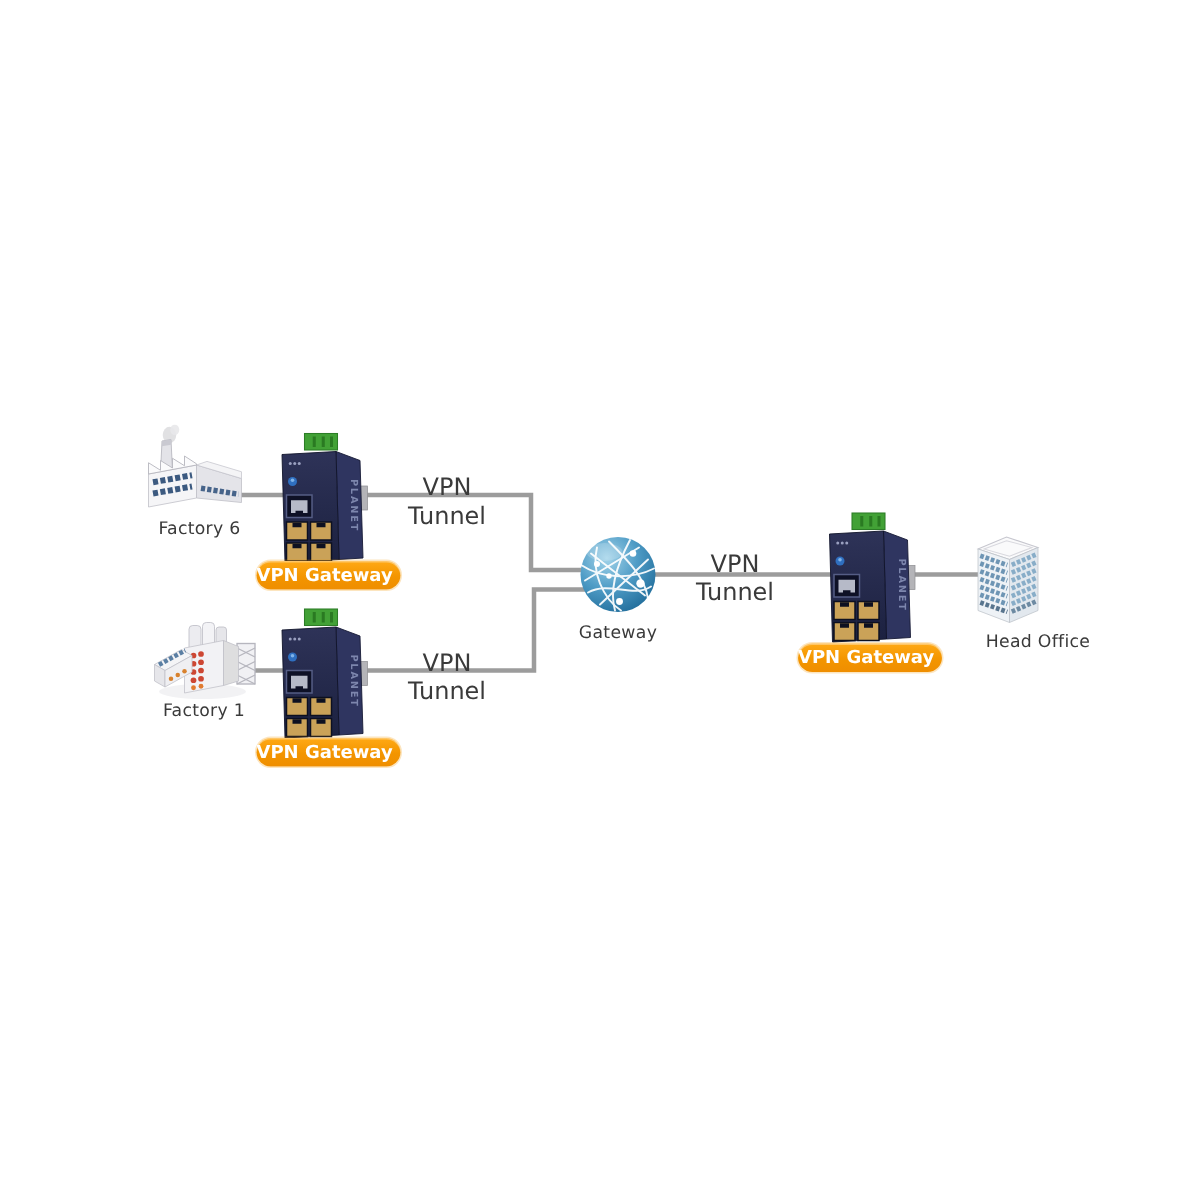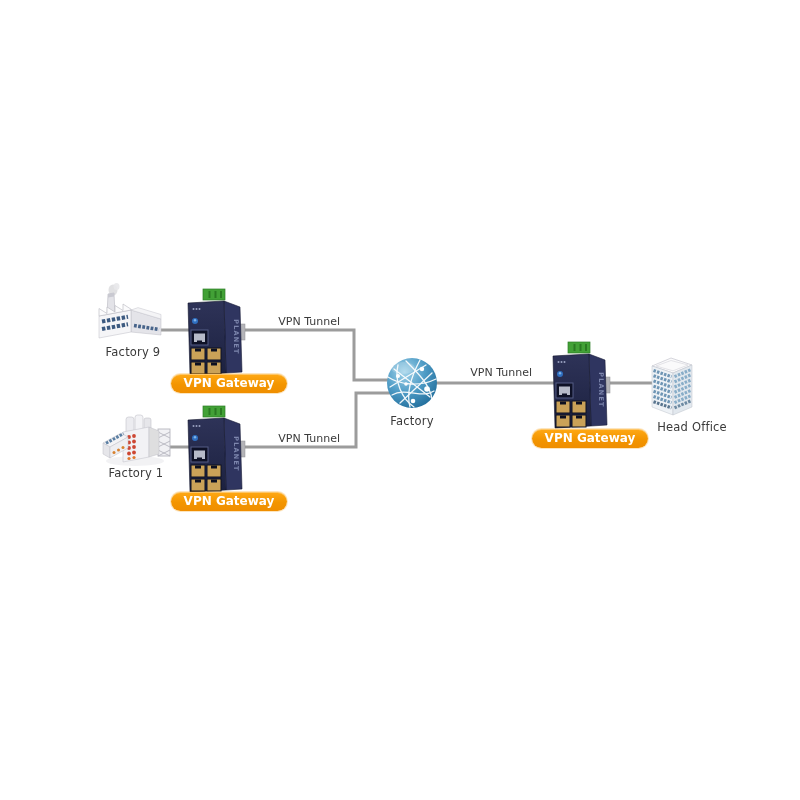--- a/index.html
+++ b/index.html
@@ -2,24 +2,24 @@
 <html><head>
 <meta charset="utf-8">
 <style>
   html,body{margin:0;padding:0;background:#ffffff;}
   #stage{position:relative;width:800px;height:800px;background:#ffffff;overflow:hidden;
          font-family:"DejaVu Sans","Liberation Sans",sans-serif;}
   #wires{position:absolute;left:0;top:0;width:800px;height:800px;z-index:1;}
   .icon{position:absolute;z-index:2;}
   .node-label{position:absolute;z-index:3;color:#3a3a3a;font-size:11.5px;text-align:center;
               letter-spacing:0.2px;}
-  .tunnel-label{position:absolute;z-index:3;color:#3a3a3a;font-size:11px;text-align:right;}
-  .badge{position:absolute;z-index:3;width:116px;height:19px;line-height:19px;border-radius:10px;
+  .tunnel-label{position:absolute;z-index:3;color:#3a3a3a;font-size:16px;text-align:center;}
+  .badge{position:absolute;z-index:3;width:96px;height:19px;line-height:19px;border-radius:10px;
          background:linear-gradient(180deg,#ffa915 0%,#f39500 55%,#ef8e00 100%);
-         color:#ffffff;font-size:12px;font-weight:bold;text-align:center;
+         color:#ffffff;font-size:12px;font-weight:bold;text-align:left;
          box-shadow:inset 0 1px 0 rgba(255,255,255,0.35), 0 0 0 1px rgba(244,150,0,0.25);}
 </style>
 </head>
 <body>
 
 <div id="stage">
 
   <svg width="0" height="0" style="position:absolute" aria-hidden="true">
     <defs>
       <linearGradient id="devFront" x1="0" y1="0" x2="0" y2="1">
@@ -46,21 +46,21 @@
     <polygon points="12,11 18,10 19,31 11,32" fill="#e3e3e8" stroke="#b9b9c1" stroke-width="0.6"></polygon>
     <polygon points="12,11 18,10 18,13.5 12,14.5" fill="#c9c9d1"></polygon>
     <polygon points="35,27 65,36 65,52 35,49" fill="#e4e4e9" stroke="#bcbcc4" stroke-width="0.5"></polygon>
     <polygon points="35,27 42,24.6 65,31.5 65,36" fill="#f4f4f6" stroke="#c4c4cc" stroke-width="0.5"></polygon>
     <polygon points="3,33 35,27 35,49 3,55" fill="#f5f5f7" stroke="#bcbcc4" stroke-width="0.5"></polygon>
     <path d="M3,33 L3,25.5 L11,30.5 L11,24 L19,29 L19,22.5 L27,27.5 L27,21 L35,26.2 L35,27 L3,33 Z" fill="#fbfbfc" stroke="#b5b5bd" stroke-width="0.6" stroke-linejoin="round"></path>
     <line x1="6" y1="38.5" x2="32" y2="33.8" stroke="#3c5a80" stroke-width="4" stroke-dasharray="3.4,1.6"></line>
     <line x1="6" y1="46" x2="32" y2="41.3" stroke="#3c5a80" stroke-width="4" stroke-dasharray="3.4,1.6"></line>
     <line x1="38" y1="42.5" x2="63" y2="46.5" stroke="#47648a" stroke-width="3.6" stroke-dasharray="2.8,1.4"></line>
   </svg>
-  <div class="node-label" style="left:93px;top:345px;width:80px">Factory 9</div>
+  <div class="node-label" style="left:93px;top:345px;width:80px">Factory 6</div>
 
   <svg class="icon" style="left:101px;top:412px" width="72" height="56" viewBox="0 0 72 56">
     <ellipse cx="34" cy="49" rx="29" ry="5" fill="#ededf0" opacity="0.7"></ellipse>
     <rect x="25" y="5" width="8" height="18" rx="2.5" fill="#ececf0" stroke="#c2c2ca" stroke-width="0.6"></rect>
     <rect x="34" y="3" width="8" height="20" rx="2.5" fill="#f3f3f6" stroke="#c2c2ca" stroke-width="0.6"></rect>
     <rect x="43" y="6" width="7" height="16" rx="2" fill="#e6e6ea" stroke="#c2c2ca" stroke-width="0.6"></rect>
     <g stroke="#b6b6be" stroke-width="0.9">
       <rect x="57" y="17" width="12" height="27" fill="#f1f1f4"></rect>
       <line x1="57" y1="26" x2="69" y2="20"></line>
         <line x1="57" y1="20" x2="69" y2="26"></line>
@@ -175,21 +175,21 @@
     </g>
     <g fill="#ffffff">
       <circle cx="36" cy="12" r="2.2"></circle>
         <circle cx="41" cy="32" r="2.8"></circle>
       <circle cx="12" cy="19" r="2"></circle>
         <circle cx="27" cy="44" r="2.3"></circle>
       <circle cx="20" cy="27" r="1.8"></circle>
     </g>
     <ellipse cx="17" cy="11" rx="12" ry="6" fill="#ffffff" opacity="0.18"></ellipse>
   </svg>
-  <div class="node-label" style="left:372px;top:414px;width:80px">Factory</div>
+  <div class="node-label" style="left:372px;top:414px;width:80px">Gateway</div>
 
   <div class="tunnel-label" style="left:256px;top:315px;width:84px">VPN Tunnel</div>
   <div class="tunnel-label" style="left:256px;top:432px;width:84px">VPN Tunnel</div>
   <div class="tunnel-label" style="left:448px;top:366px;width:84px">VPN Tunnel</div>
 
   <svg class="icon" style="left:551px;top:341px" width="60" height="88" viewBox="0 0 60 88">
     <rect x="54" y="36" width="5" height="16" fill="#b4b4b8" stroke="#909094" stroke-width="0.5"></rect>
     <rect x="17" y="1" width="22" height="11" fill="#42a136" stroke="#2c7d26" stroke-width="0.7"></rect>
     <rect x="22.5" y="3" width="2" height="7" fill="#2a7a22"></rect>
       <rect x="28.5" y="3" width="2" height="7" fill="#2a7a22"></rect>

